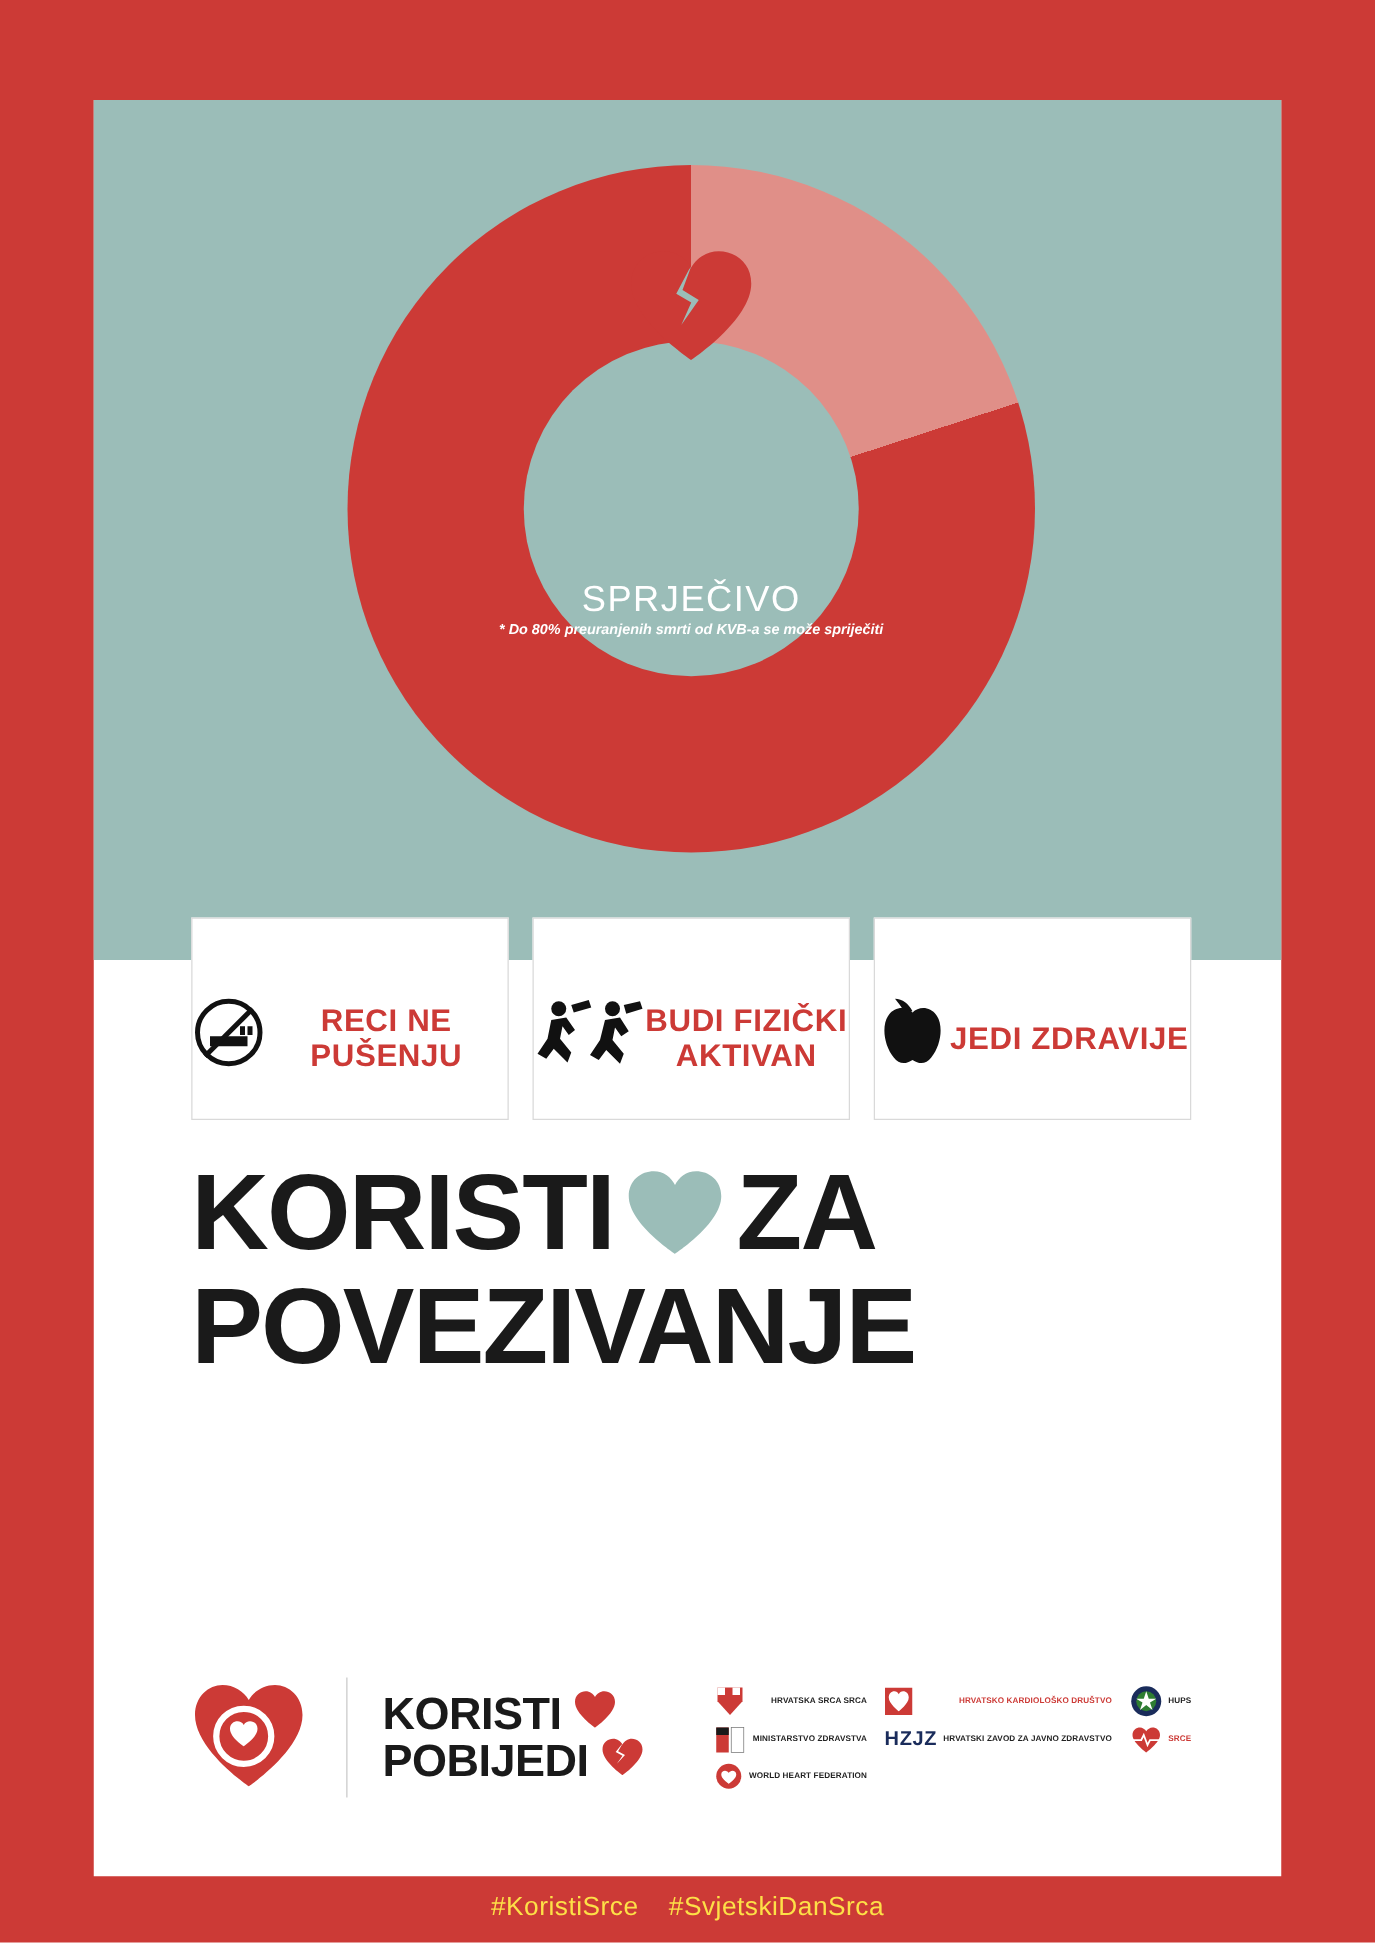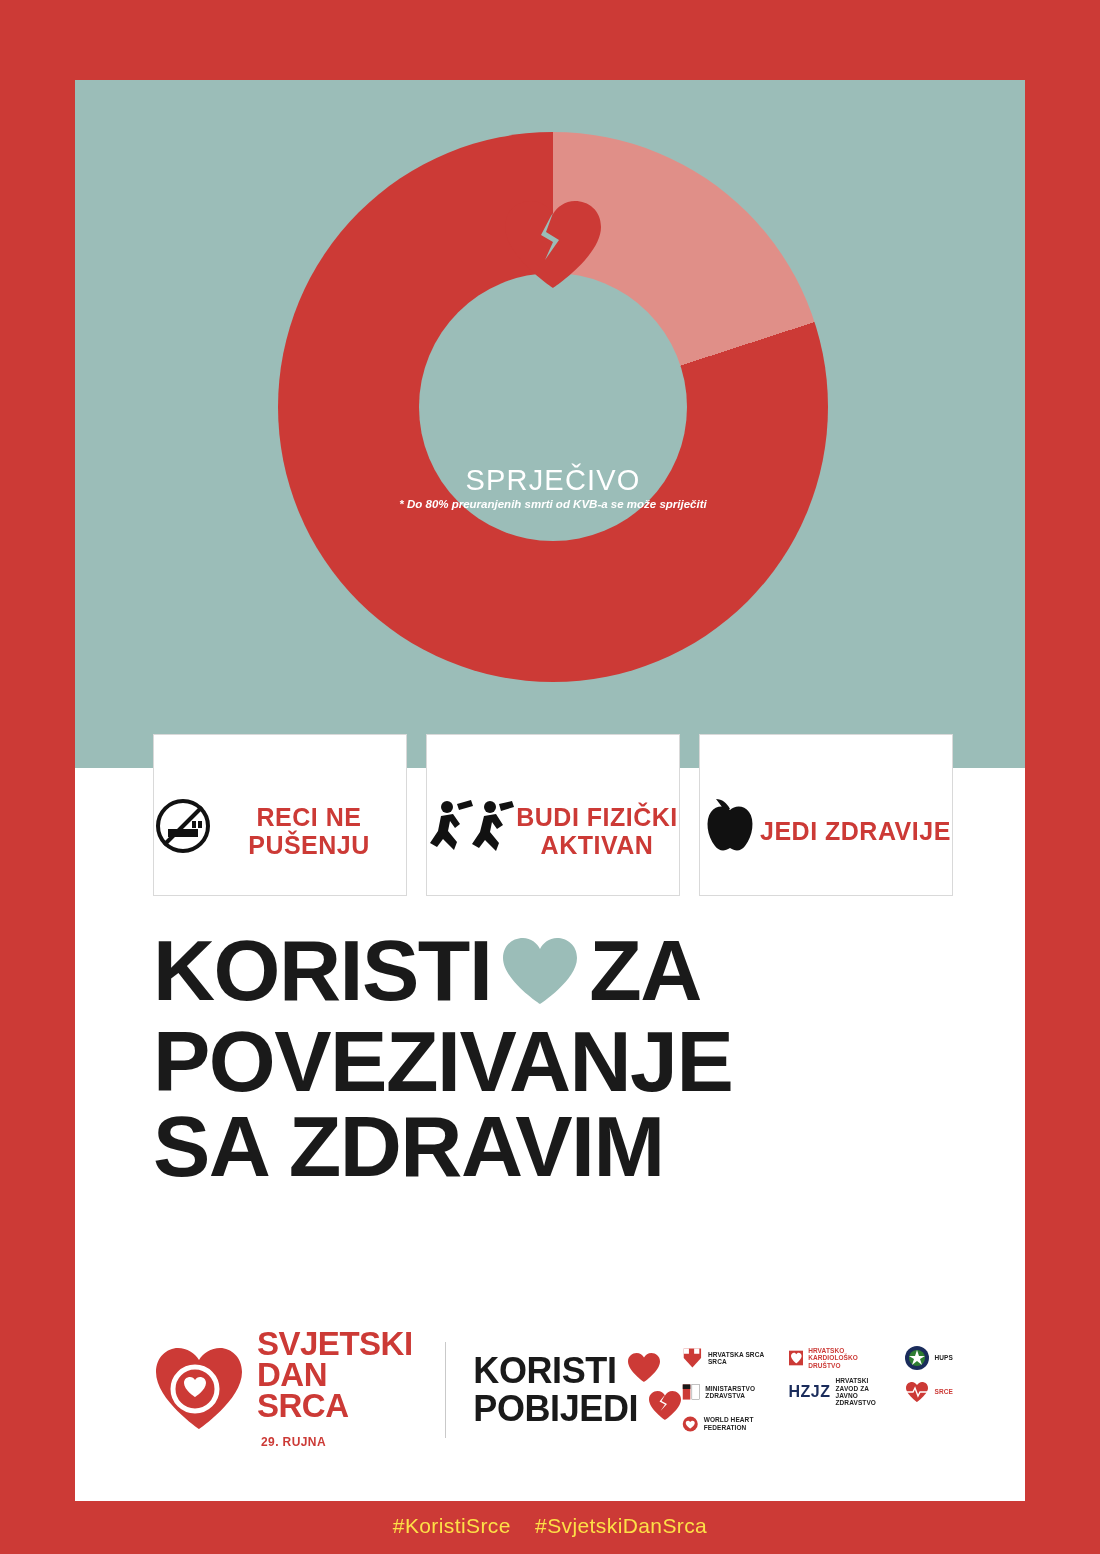--- a/index.html
+++ b/index.html
@@ -334,37 +334,31 @@
 
   <div class="headline">
     <span class="line">
       <span>KORISTI</span><span class="inline-heart">
         <svg width="78" height="70" viewBox="0 0 78 70">
           <path d="M39 68 C39 68 2 44 2 22 C2 9 12 2 22 2 C30 2 36 7 39 13 C42 7 48 2 56 2 C66 2 76 9 76 22 C76 44 39 68 39 68 Z" fill="#9bbdb8"></path>
         </svg>
       </span><span>ZA</span>
     </span>
     <span class="line">POVEZIVANJE</span>
-    <span class="line">SA ZDRAVIM</span>
   </div>
 
   <div class="footer-band">
 
     <div class="whd-logo">
       <span>
         <svg width="92" height="86" viewBox="0 0 92 86">
           <path d="M46 84 C46 84 3 55 3 27 C3 12 14 3 25 3 C34 3 42 8 46 15 C50 8 58 3 67 3 C78 3 89 12 89 27 C89 55 46 84 46 84 Z" fill="#cc3a36"></path>
           <circle cx="42" cy="44" r="22" fill="none" stroke="#ffffff" stroke-width="5"></circle>
           <path d="M42 52 C42 52 31 45 31 38 C31 34 34 32 37 32 C39 32 41 33 42 35 C43 33 45 32 47 32 C50 32 53 34 53 38 C53 45 42 52 42 52 Z" fill="#ffffff"></path>
         </svg>
-      </span>
-      <span class="whd-text">
-        <span>SVJETSKI</span><br>
-        <span>DAN</span><br>
-        <span>SRCA</span><span class="whd-date">29. RUJNA</span>
       </span>
     </div>
 
     <div class="divider"></div>
 
     <div class="slogan">
       <div class="row">
         <span>KORISTI</span>
         <span>
           <svg width="34" height="31" viewBox="0 0 34 31">

